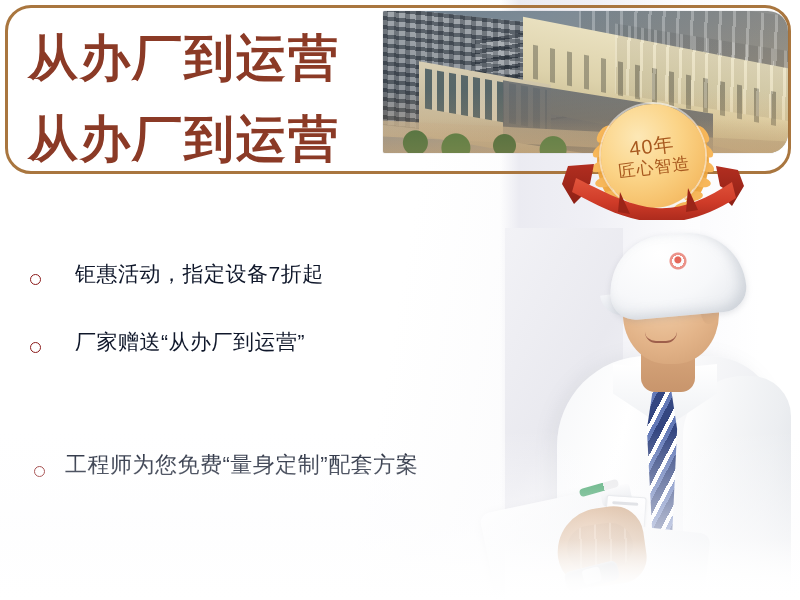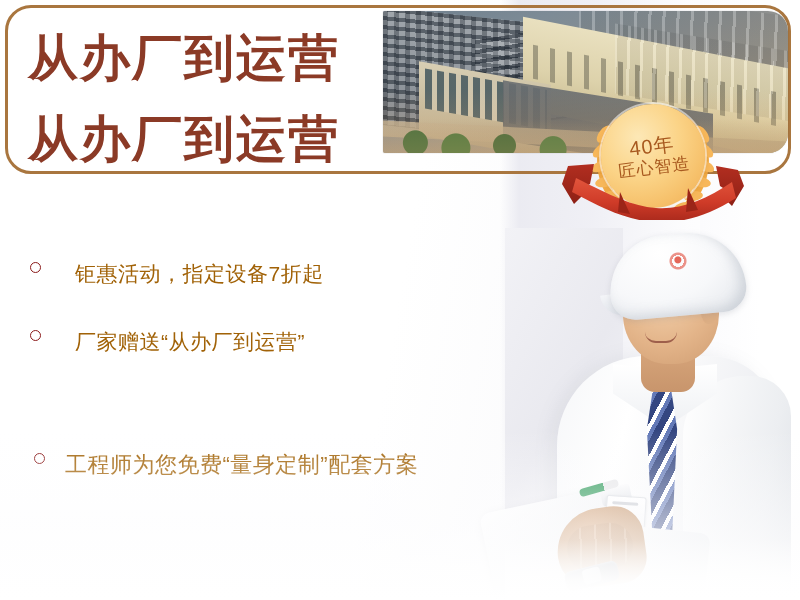--- a/index.html
+++ b/index.html
@@ -154,21 +154,21 @@
     font-size:20px;color:#a8591f;font-weight:400;letter-spacing:1px;
     font-family:"Liberation Sans","DejaVu Sans",sans-serif;line-height:1.1;
   }
   .badge-s{
     font-size:17px;color:#a8591f;letter-spacing:1px;margin-top:2px;
     font-family:"Liberation Sans","DejaVu Sans",sans-serif;line-height:1.1;
   }
 
   
   .bullets{position:absolute;left:0;top:262px;width:520px;}
-  .bullet{display:flex;align-items:flex-start;color:#a16207;white-space:nowrap;}
+  .bullet{display:flex;align-items:flex-end;color:#0f172a;white-space:nowrap;}
   .bullet .dot{
     width:9px;height:9px;border:1.6px solid #8b1a1a;border-radius:50%;
     flex:none;background:transparent;
   }
   .bullet .txt{font-size:21px;letter-spacing:.5px;line-height:1.1;}
   .b1{margin-left:30px;}
   .b1 .txt{margin-left:34px;}
   .b2{margin-left:30px;margin-top:45px;}
   .b2 .txt{margin-left:34px;}
   .b3{margin-left:34px;margin-top:100px;}

